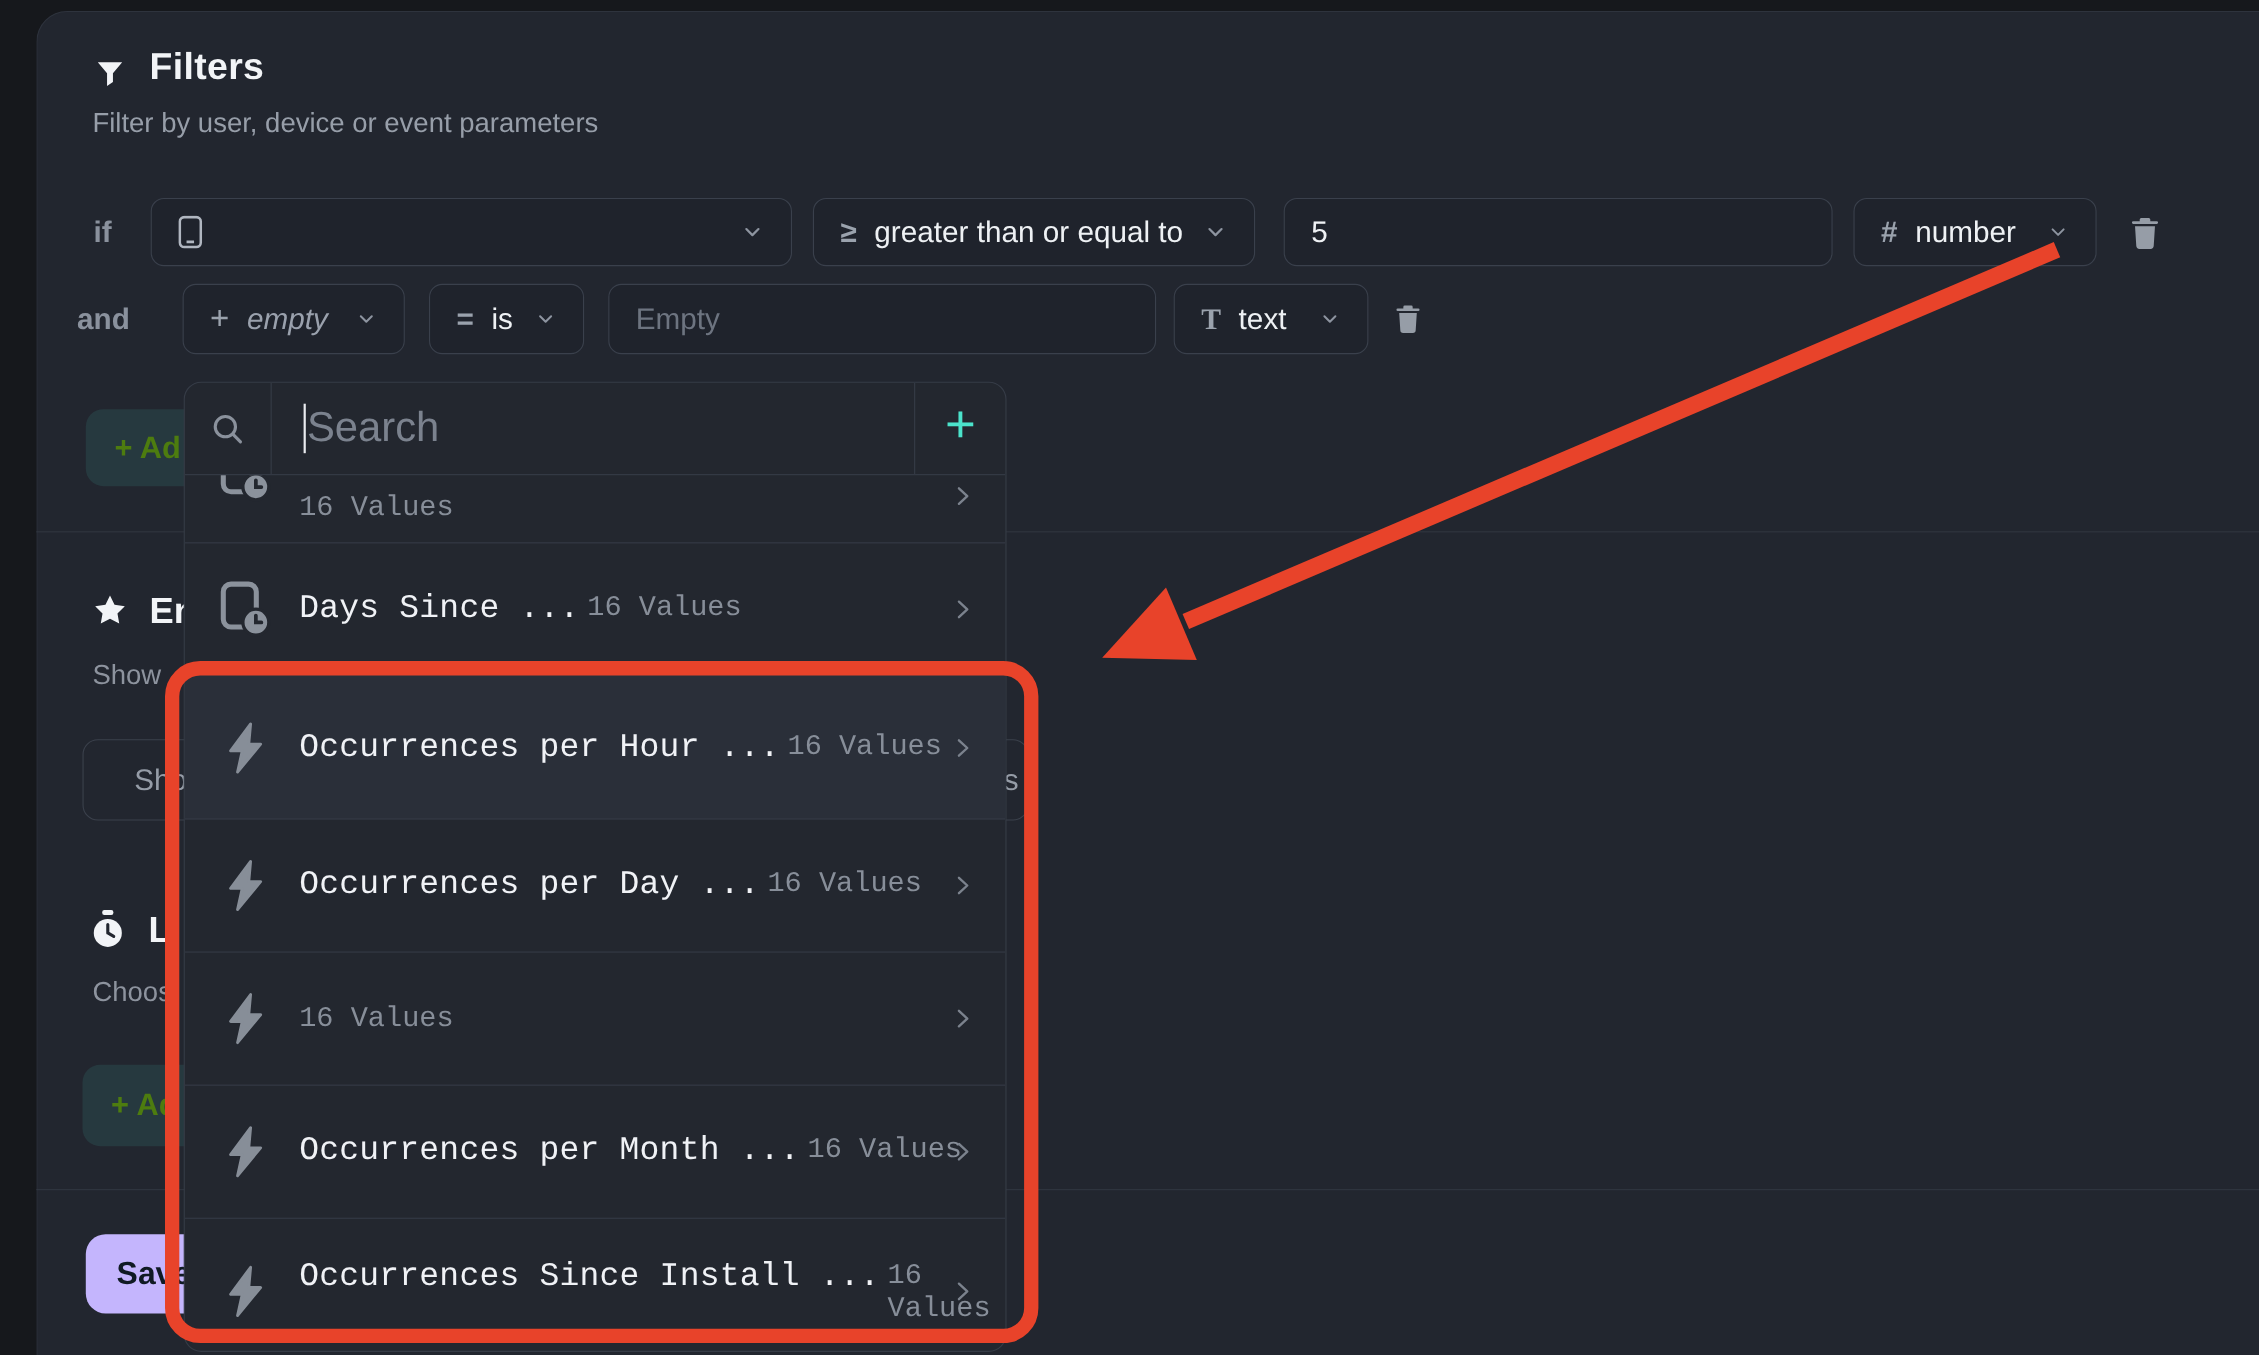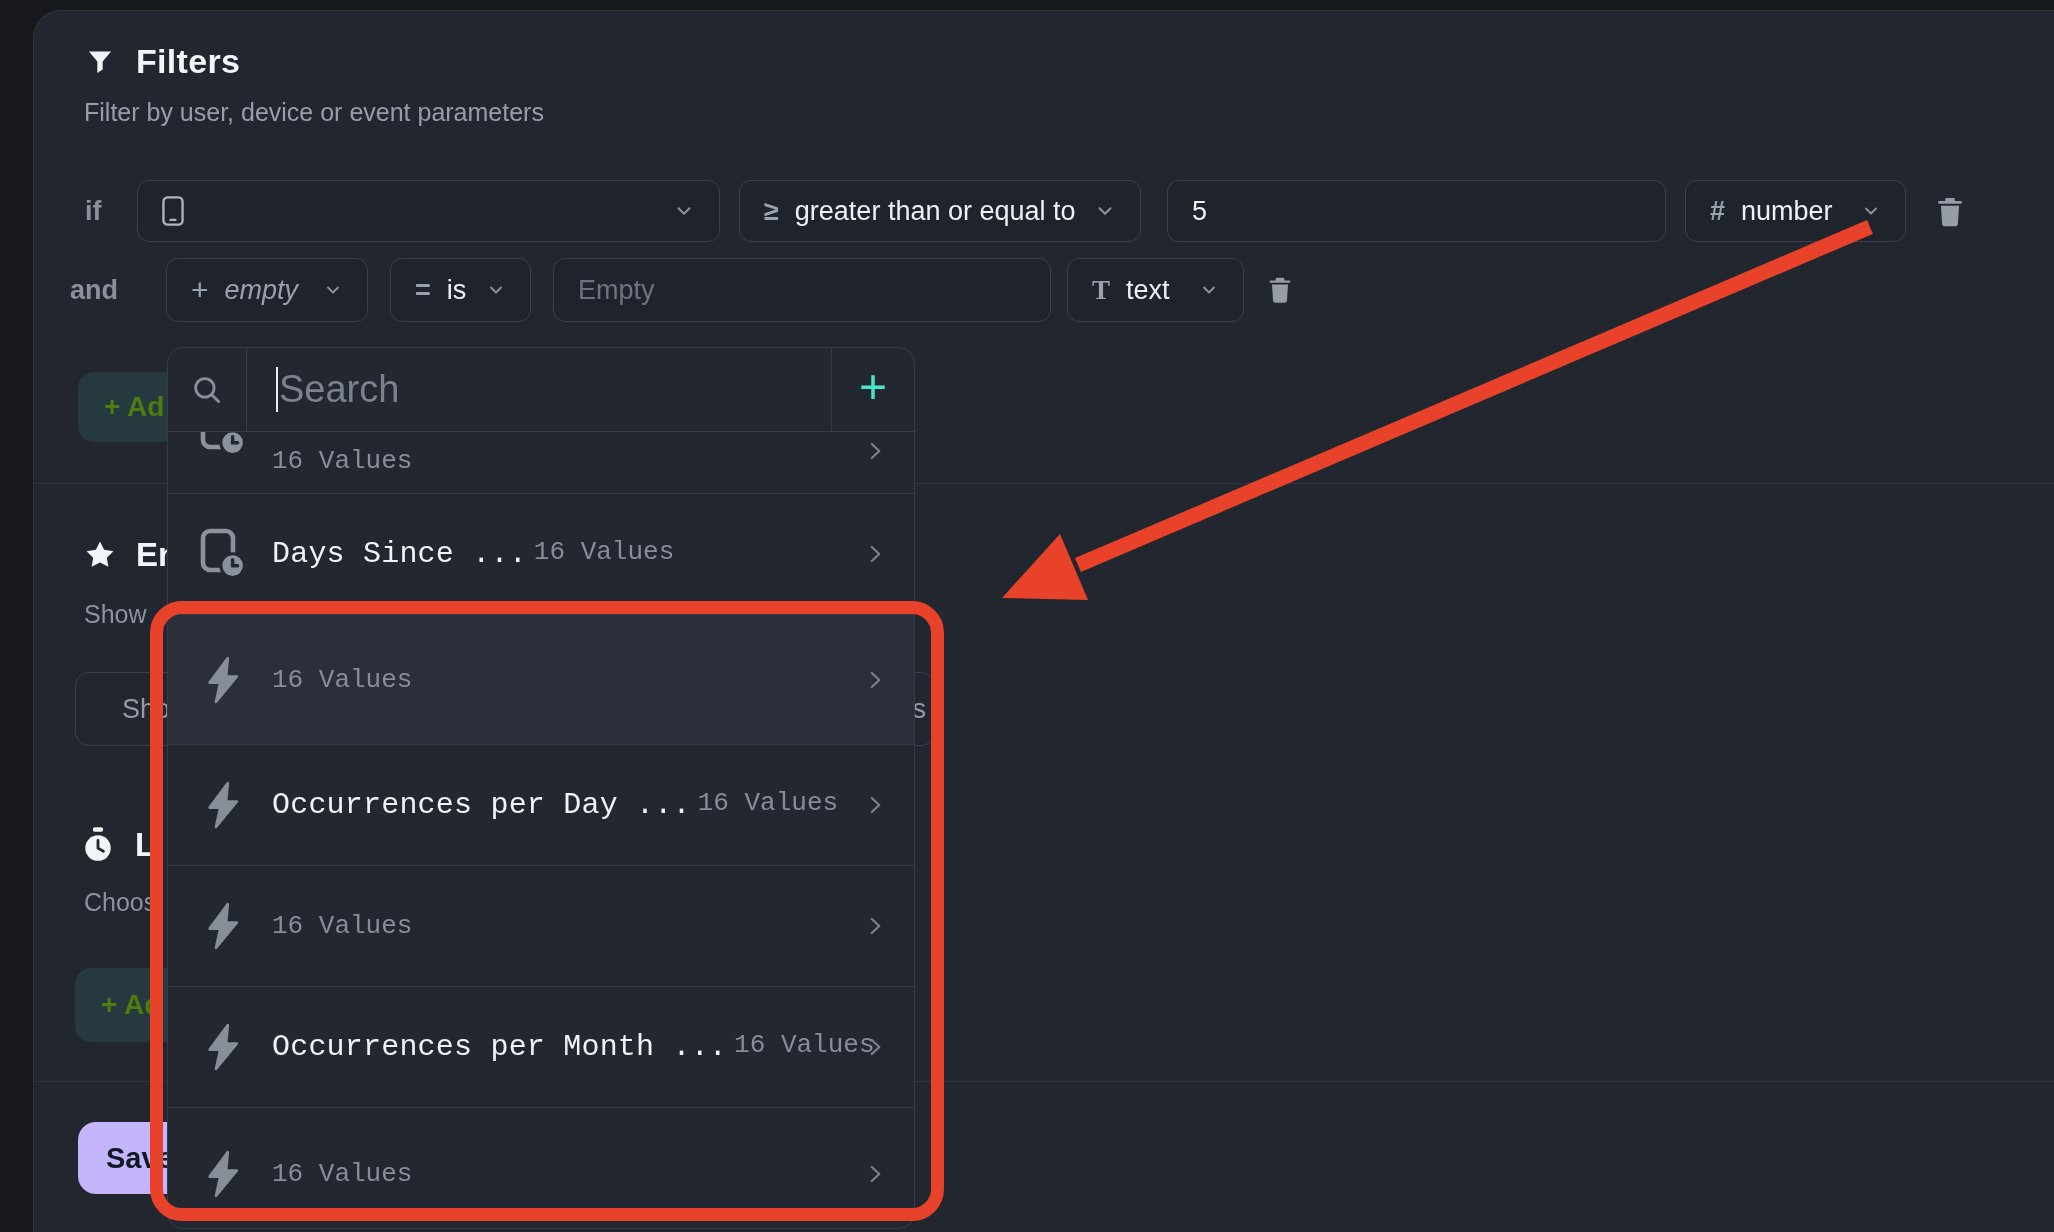--- a/index.html
+++ b/index.html
@@ -9,21 +9,21 @@
     font-family:"Liberation Sans","DejaVu Sans",sans-serif;
     -webkit-font-smoothing:antialiased;
   }
   .abs{position:absolute;box-sizing:border-box;}
   .panel{
     left:33px;top:10px;width:2021px;height:1222px;
     background:#22262f;border:1px solid #2e333d;border-right:0;border-bottom:0;
     border-radius:28px 0 0 0;z-index:0;
   }
   .divline{height:1px;background:#353b45;opacity:.8;z-index:1;}
-  .hdr{left:86px;top:42px;display:flex;align-items:center;gap:22px;z-index:2;}
+  .hdr{left:86px;top:42px;display:flex;align-items:flex-end;gap:22px;z-index:2;}
   .hdr-title{color:#f2f4f7;font-size:34px;font-weight:700;letter-spacing:.3px;}
   .subtitle{left:84px;top:98px;color:#979ea9;font-size:25px;z-index:2;}
   .pref{color:#8a919d;font-size:27px;font-weight:600;display:flex;align-items:center;z-index:2;}
   .ctl{
     display:flex;align-items:center;gap:16px;
     background:#1f232c;border:1.5px solid #3a404c;border-radius:12px;
     padding:0 24px;color:#eef1f4;font-size:27px;z-index:2;
   }
   .ctl .sym{color:#9aa2ad;font-size:27px;font-weight:600;}
   .ctl .lab{white-space:nowrap;font-weight:500;}
@@ -276,20 +276,21 @@
     </span>
   </div>
 
   <div class="item hl" style="height:130px;">
     <span class="ic">
       <svg width="46" height="52" viewBox="0 0 24 28" fill="#878e98" stroke="#878e98" stroke-width="1.4" stroke-linejoin="round">
           <path d="M14.6 2.2 4.8 15.4h5.7L8.2 25.8l11.3-13.7h-5.8l.9-9.9z"></path>
         </svg>
     </span>
     <span class="txt">
+      <span class="title">Occurrences per Hour ...</span>
       <span class="sub">16 Values</span>
     </span>
     <span class="chev-r">
       <svg width="26" height="26" viewBox="0 0 24 24">
           <polyline points="9 5.5 16 12 9 18.5" fill="none" stroke="#7b828d" stroke-width="2" stroke-linecap="round" stroke-linejoin="round"></polyline>
         </svg>
     </span>
   </div>
 
   <div class="item">
@@ -342,20 +343,21 @@
     </span>
   </div>
 
   <div class="item last">
     <span class="ic">
       <svg width="46" height="52" viewBox="0 0 24 28" fill="#878e98" stroke="#878e98" stroke-width="1.4" stroke-linejoin="round">
           <path d="M14.6 2.2 4.8 15.4h5.7L8.2 25.8l11.3-13.7h-5.8l.9-9.9z"></path>
         </svg>
     </span>
     <span class="txt">
+      <span class="title">Occurrences Since Install ...</span>
       <span class="sub">16 Values</span>
     </span>
     <span class="chev-r">
       <svg width="26" height="26" viewBox="0 0 24 24">
           <polyline points="9 5.5 16 12 9 18.5" fill="none" stroke="#7b828d" stroke-width="2" stroke-linecap="round" stroke-linejoin="round"></polyline>
         </svg>
     </span>
   </div>
 </div>
 

